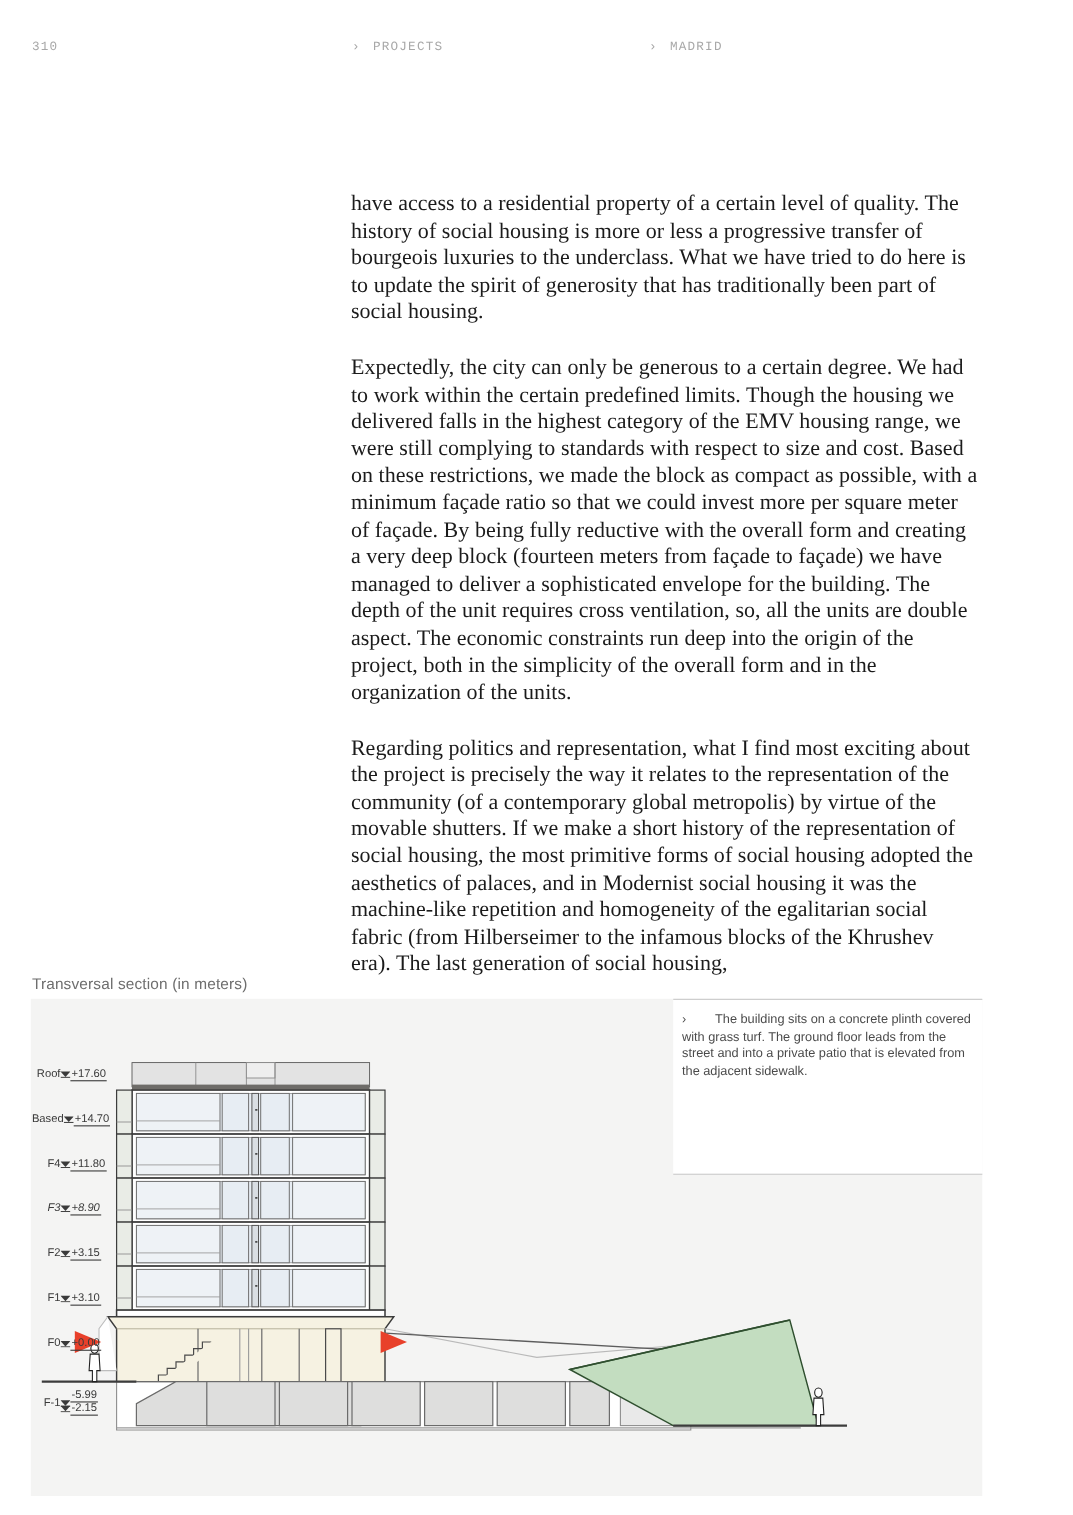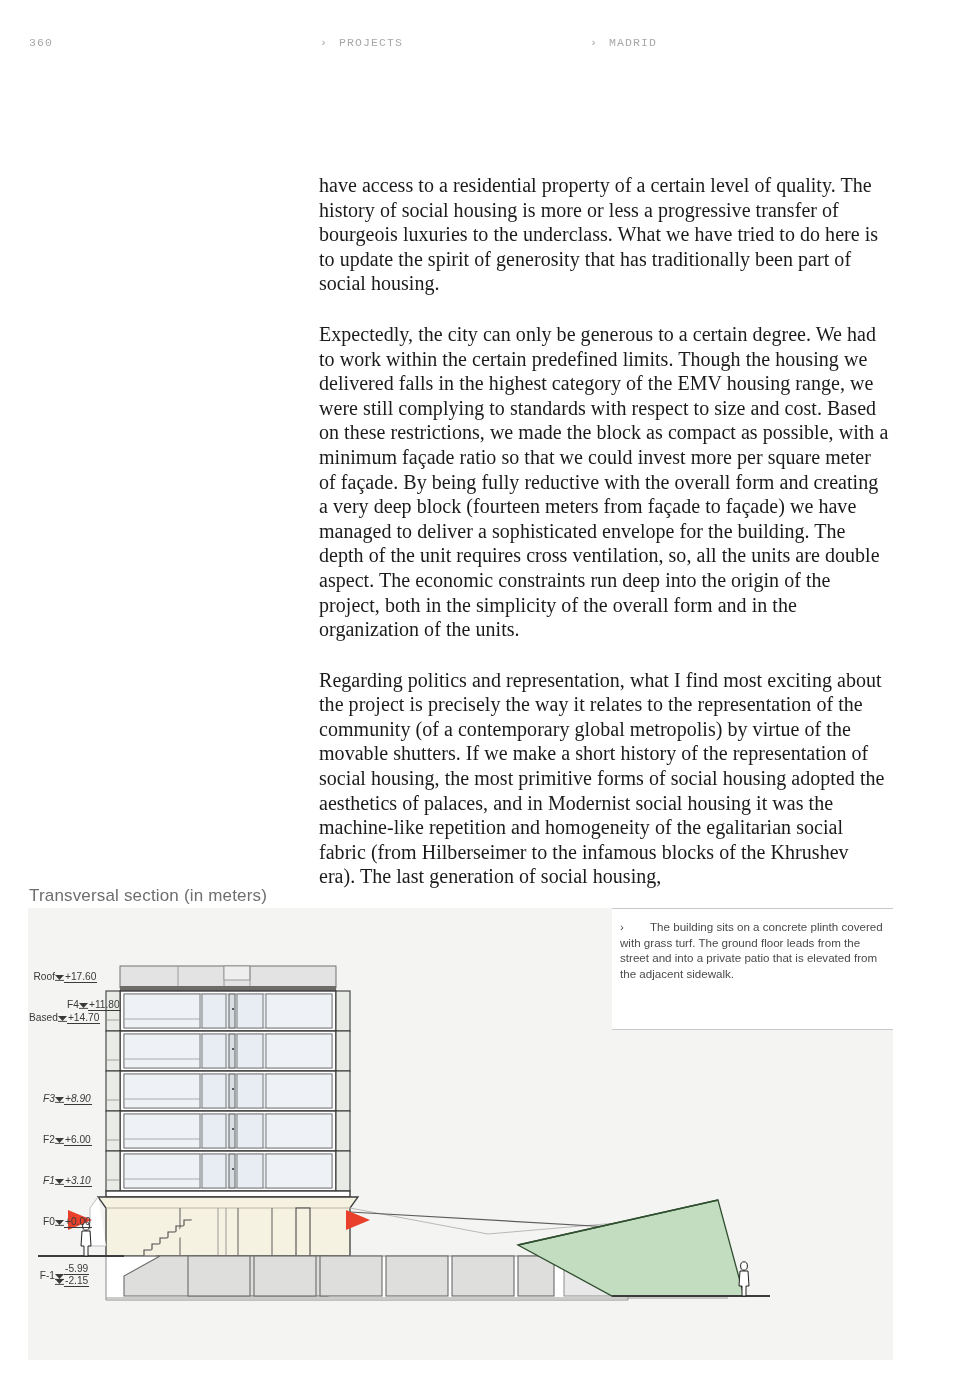--- a/index.html
+++ b/index.html
@@ -34,35 +34,35 @@
     margin:0 0 26px 0;
     text-align:left;
     letter-spacing:.002em;
   }
   .para:last-child{margin-bottom:0;}
 
   
   .figure-label{
     position:absolute; left:29px; top:886px;
     font-family:"Liberation Sans", sans-serif;
-    font-size:17px; color:#6e6e6e; letter-spacing:.01em;
+    font-size:14px; color:#6e6e6e; letter-spacing:.01em;
   }
 
   
   .fig-panel{
     position:absolute; left:28px; top:908px;
     width:865px; height:452px;
     background:#f4f4f3;
     overflow:hidden;
   }
 
   
   .fig-note{
     position:absolute; left:612px; top:908px;
-    width:281px; height:122px;
+    width:281px; height:160px;
     background:#ffffff;
     border-top:1px solid #c9c9c9;
     border-bottom:1px solid #c9c9c9;
     box-sizing:border-box;
     padding:10px 4px 0 8px;
   }
   .fig-note-inner{
     font-family:"Liberation Sans", sans-serif;
     font-size:11.6px; line-height:15.6px; color:#4a4a4a;
   }
@@ -85,21 +85,21 @@
 
   
   .draw{position:absolute; left:0; top:0;}
 
   
 </style>
 </head>
 <body>
 
 <div class="page-header">
-  <span class="hdr-folio">360</span>
+  <span class="hdr-folio">310</span>
   <span class="hdr-mid">
     <span class="hdr-chev">›</span><span>PROJECTS</span>
   </span>
   <span class="hdr-right">
     <span class="hdr-chev">›</span><span>MADRID</span>
   </span>
 </div>
 
 <div class="text-col">
   <p class="para">have access to a residential property of a certain level of quality. The history of social housing is more or less a progressive transfer of bourgeois luxuries to the underclass. What we have tried to do here is to update the spirit of generosity that has traditionally been part of social housing.</p>
@@ -273,33 +273,33 @@
 
 <div id="level-host">
     <div class="lvl" style="left: 29px; top: 971px;"><span class="nm" style="display:inline-block;min-width:26px">Roof</span><span class="tick"><svg width="9" height="7" viewBox="0 0 9 7">
           <polygon points="0,1 9,1 4.5,6" fill="#3a3a3a"></polygon>
           <line x1="0" y1="6.4" x2="9" y2="6.4" stroke="#3a3a3a" stroke-width="0.9"></line>
         </svg></span><span class="val">+17.60</span></div>
     <div class="lvl" style="left: 29px; top: 1012px;"><span class="nm" style="display:inline-block;min-width:26px">Based</span><span class="tick"><svg width="9" height="7" viewBox="0 0 9 7">
           <polygon points="0,1 9,1 4.5,6" fill="#3a3a3a"></polygon>
           <line x1="0" y1="6.4" x2="9" y2="6.4" stroke="#3a3a3a" stroke-width="0.9"></line>
         </svg></span><span class="val">+14.70</span></div>
-    <div class="lvl" style="left: 29px; top: 999px; margin-left: 24px;"><span class="nm" style="display:inline-block;min-width:26px">F4</span><span class="tick"><svg width="9" height="7" viewBox="0 0 9 7">
+    <div class="lvl" style="left: 29px; top: 1053px;"><span class="nm" style="display:inline-block;min-width:26px">F4</span><span class="tick"><svg width="9" height="7" viewBox="0 0 9 7">
           <polygon points="0,1 9,1 4.5,6" fill="#3a3a3a"></polygon>
           <line x1="0" y1="6.4" x2="9" y2="6.4" stroke="#3a3a3a" stroke-width="0.9"></line>
         </svg></span><span class="val">+11.80</span></div>
     <div class="lvl" style="left: 29px; top: 1093px; font-style: italic;"><span class="nm" style="display:inline-block;min-width:26px">F3</span><span class="tick"><svg width="9" height="7" viewBox="0 0 9 7">
           <polygon points="0,1 9,1 4.5,6" fill="#3a3a3a"></polygon>
           <line x1="0" y1="6.4" x2="9" y2="6.4" stroke="#3a3a3a" stroke-width="0.9"></line>
         </svg></span><span class="val">+8.90</span></div>
     <div class="lvl" style="left: 29px; top: 1134px;"><span class="nm" style="display:inline-block;min-width:26px">F2</span><span class="tick"><svg width="9" height="7" viewBox="0 0 9 7">
           <polygon points="0,1 9,1 4.5,6" fill="#3a3a3a"></polygon>
           <line x1="0" y1="6.4" x2="9" y2="6.4" stroke="#3a3a3a" stroke-width="0.9"></line>
-        </svg></span><span class="val">+6.00</span></div>
-    <div class="lvl" style="left: 29px; top: 1175px; font-style: italic;"><span class="nm" style="display:inline-block;min-width:26px">F1</span><span class="tick"><svg width="9" height="7" viewBox="0 0 9 7">
+        </svg></span><span class="val">+3.15</span></div>
+    <div class="lvl" style="left: 29px; top: 1175px;"><span class="nm" style="display:inline-block;min-width:26px">F1</span><span class="tick"><svg width="9" height="7" viewBox="0 0 9 7">
           <polygon points="0,1 9,1 4.5,6" fill="#3a3a3a"></polygon>
           <line x1="0" y1="6.4" x2="9" y2="6.4" stroke="#3a3a3a" stroke-width="0.9"></line>
         </svg></span><span class="val">+3.10</span></div>
     <div class="lvl" style="left: 29px; top: 1216px;"><span class="nm" style="display:inline-block;min-width:26px">F0</span><span class="tick"><svg width="9" height="7" viewBox="0 0 9 7">
           <polygon points="0,1 9,1 4.5,6" fill="#3a3a3a"></polygon>
           <line x1="0" y1="6.4" x2="9" y2="6.4" stroke="#3a3a3a" stroke-width="0.9"></line>
         </svg></span><span class="val">+0.00</span></div>
     <div class="lvl" style="left: 29px; top: 1247px; margin-top: 28px;"><span class="nm" style="display:inline-block;min-width:26px"></span><span class="tick"><svg width="9" height="7" viewBox="0 0 9 7">
           <polygon points="0,1 9,1 4.5,6" fill="#3a3a3a"></polygon>
           <line x1="0" y1="6.4" x2="9" y2="6.4" stroke="#3a3a3a" stroke-width="0.9"></line>

